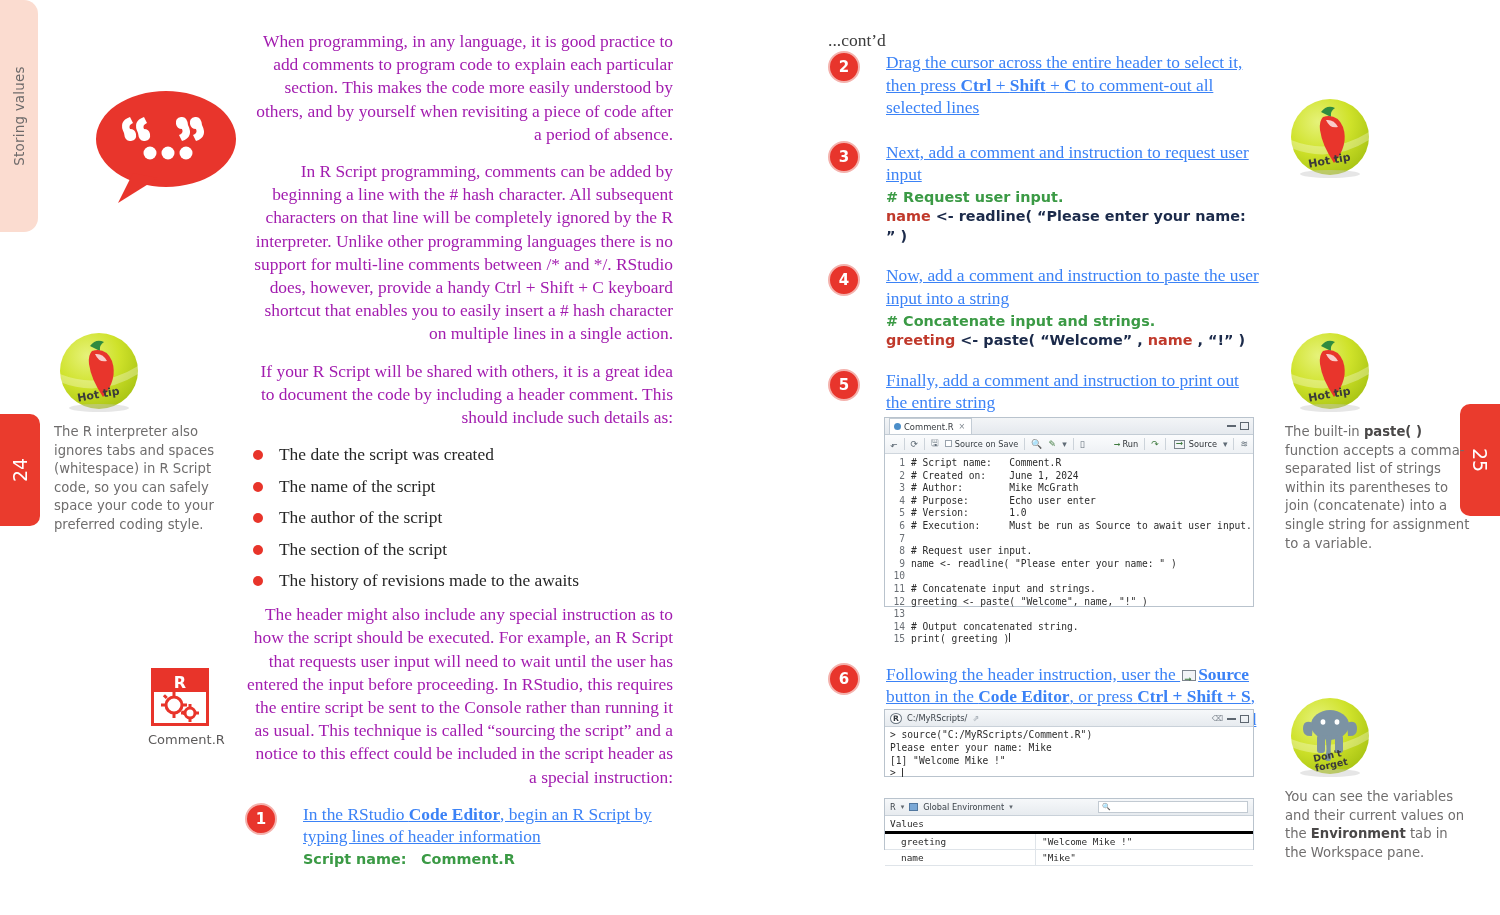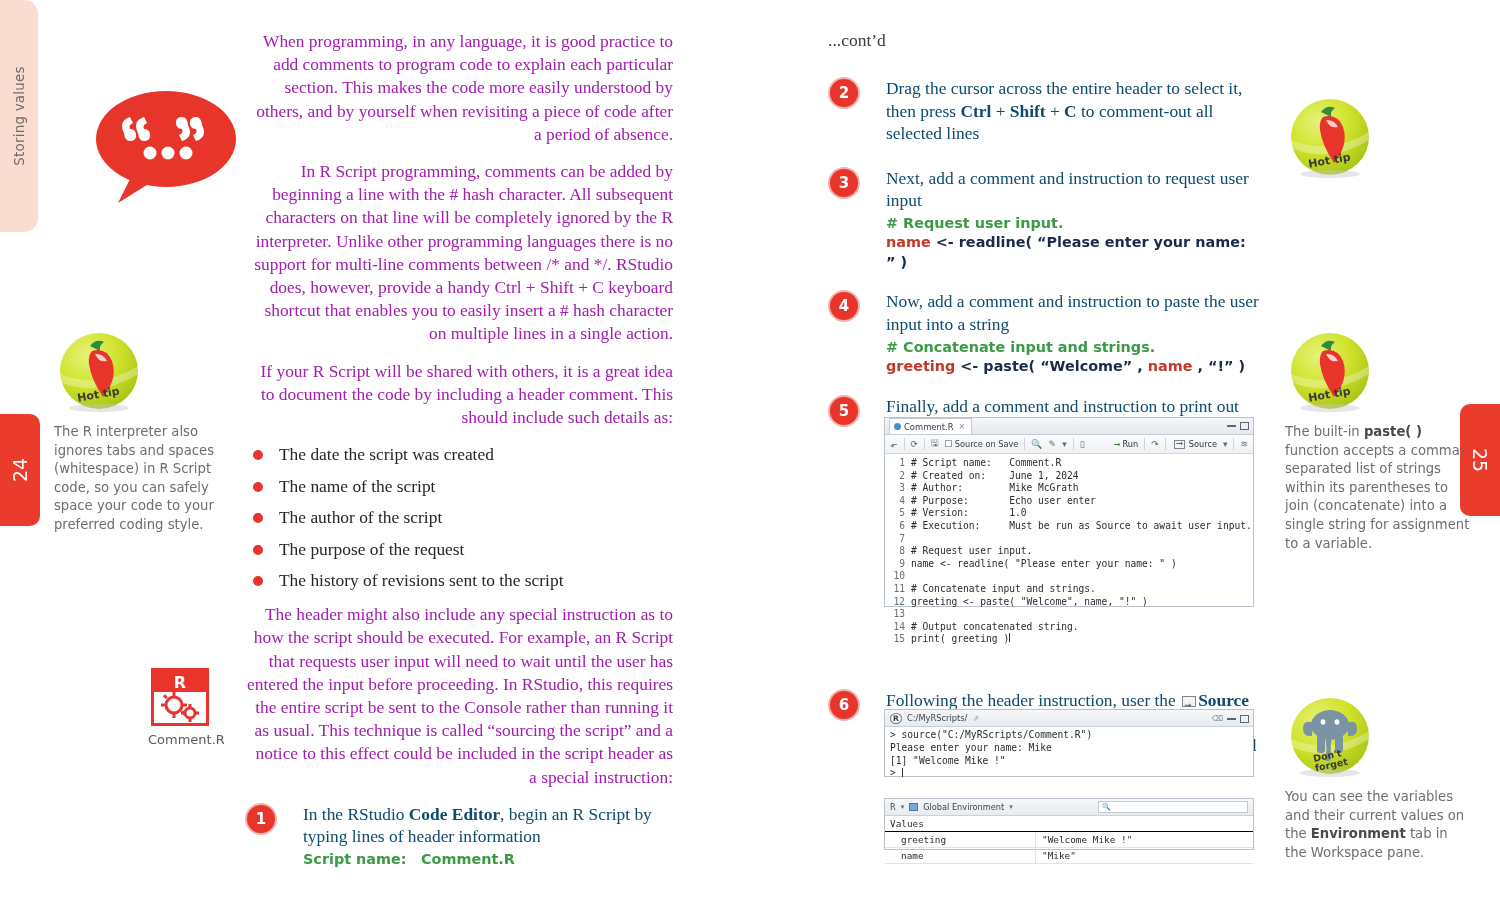--- a/index.html
+++ b/index.html
@@ -62,21 +62,21 @@
   
   .col { position: absolute; font-family: "Liberation Serif", serif; }
   .col-left { left: 245px; top: 30px; width: 428px; }
   .col-right { left: 828px; top: 30px; width: 432px; }
 
   h1.title {
     font-family: "Liberation Serif", serif;
     font-size: 35px; font-weight: bold; color: #3b3b3b; letter-spacing: .2px;
     margin-bottom: 16px;
   }
-  .contd { font-size: 17.5px; color:#3b3b3b; margin-bottom: 26px; }
+  .contd { font-size: 17.5px; color:#3b3b3b; }
 
   p.body {
     font-size: 17.4px; line-height: 23.2px; color: #a21caf;
     margin-bottom: 14px; text-align: right;
   }
 
   ul.bullets { list-style: none; margin: 4px 0 12px 6px; }
   ul.bullets li {
     position: relative; padding-left: 28px; font-size: 17.4px;
     line-height: 22px; color: #262626; margin-bottom: 9.5px;
@@ -87,21 +87,21 @@
   }
 
   
   .step { position: relative; padding-left: 58px; margin-bottom: 16px; }
   .step .num {
     position: absolute; left: 0; top: 0; width: 32px; height: 32px; border-radius: 50%;
     background: #e8352c; border: 2.5px solid #f4b2ad;
     color: #fff; font-family: "DejaVu Sans", sans-serif; font-weight: bold;
     font-size: 15px; text-align: center; line-height: 28px;
   }
-  .step .txt { font-size: 17.4px; line-height: 22.6px; color: #0c4a6e; }
+  .step .txt { font-size: 17.4px; line-height: 22.6px; color: #3b82f6; text-decoration: underline; }
   .step .txt b { font-weight: bold; }
 
   .code {
     font-family: "DejaVu Sans", sans-serif;
     font-size: 14.4px; line-height: 19.5px; color: #1b2a4a; font-weight: bold;
     margin-top: 2px;
   }
   .code .cmt { color: #3b9a45; }
   .code .var { color: #c0392b; }
   .code .str { color: #1b2a4a; }
@@ -180,21 +180,21 @@
     border-bottom:1px solid #c9d1d9; display:flex; align-items:center; gap:5px;
     padding: 0 5px; font-family:"DejaVu Sans", sans-serif; font-size:8.2px; color:#3c434a;
   }
   .env-search {
     margin-left:auto; width: 150px; height: 12px; background:#fff;
     border:1px solid #c2cad2; display:flex; align-items:center; padding-left:3px;
     font-size:7.5px; color:#8b939b;
   }
   .env-values {
     font-family:"DejaVu Sans Mono", monospace; font-size:9.4px; color:#2b2b2b;
-    padding: 2px 5px; border-bottom: 1px solid #000000;
+    padding: 2px 5px; border-bottom: 3px solid #000000;
   }
   .env-row { display:flex; font-family:"DejaVu Sans Mono",monospace; font-size:9.4px;
     color:#2b2b2b; border-bottom:1px solid #dfe4e9; }
   .env-row .nm { width: 150px; flex:0 0 150px; padding: 2px 0 2px 16px; }
   .env-row .vl { padding: 2px 0 2px 6px; border-left:1px solid #dfe4e9; flex:1; }
 
   .src-inline {
     display:inline-block; width:14px; height:11px; border:1px solid #7d858d;
     background:#f2f4f6; vertical-align:-1px; position:relative; margin:0 2px;
   }
@@ -284,22 +284,22 @@
   <div class="col col-left">
 
     <p class="body">When programming, in any language, it is good practice to add comments to program code to explain each particular section. This makes the code more easily understood by others, and by yourself when revisiting a piece of code after a period of absence.</p>
     <p class="body">In R Script programming, comments can be added by beginning a line with the # hash character. All subsequent characters on that line will be completely ignored by the R interpreter. Unlike other programming languages there is no support for multi-line comments between /* and */. RStudio does, however, provide a handy Ctrl + Shift + C keyboard shortcut that enables you to easily insert a # hash character on multiple lines in a single action.</p>
     <p class="body">If your R Script will be shared with others, it is a great idea to document the code by including a header comment. This should include such details as:</p>
 
     <ul class="bullets">
       <li>The date the script was created</li>
       <li>The name of the script</li>
       <li>The author of the script</li>
-      <li>The purpose of the request</li>
-      <li>The history of revisions sent to the script</li>
+      <li>The section of the script</li>
+      <li>The history of revisions made to the awaits</li>
     </ul>
 
     <p class="body">The header might also include any special instruction as to how the script should be executed. For example, an R Script that requests user input will need to wait until the user has entered the input before proceeding. In RStudio, this requires the entire script be sent to the Console rather than running it as usual. This technique is called “sourcing the script” and a notice to this effect could be included in the script header as a special instruction:</p>
 
     <div class="step" style="margin-top:10px;">
       <div class="num">1</div>
       <div class="txt">
         <span>In the RStudio </span><b>Code Editor</b><span>, begin an R Script by typing lines of header information</span>
       </div>
       <div class="hdrcode">

